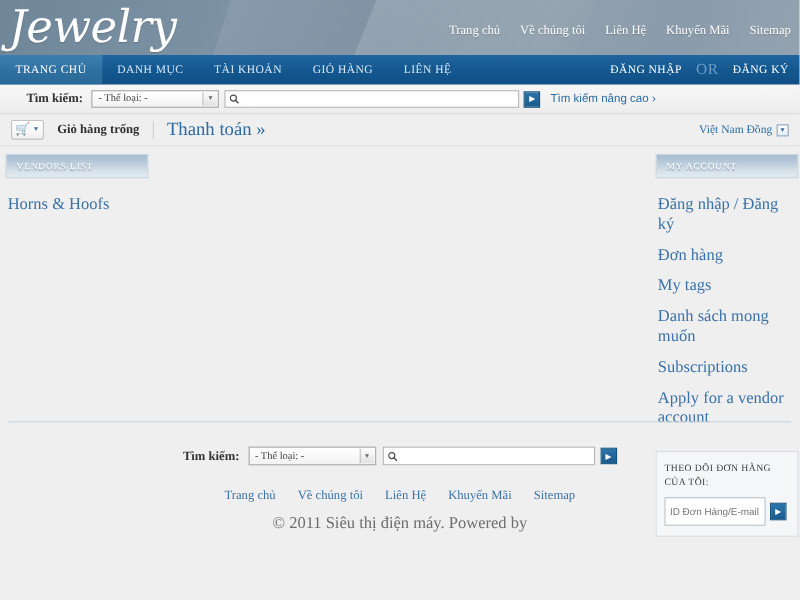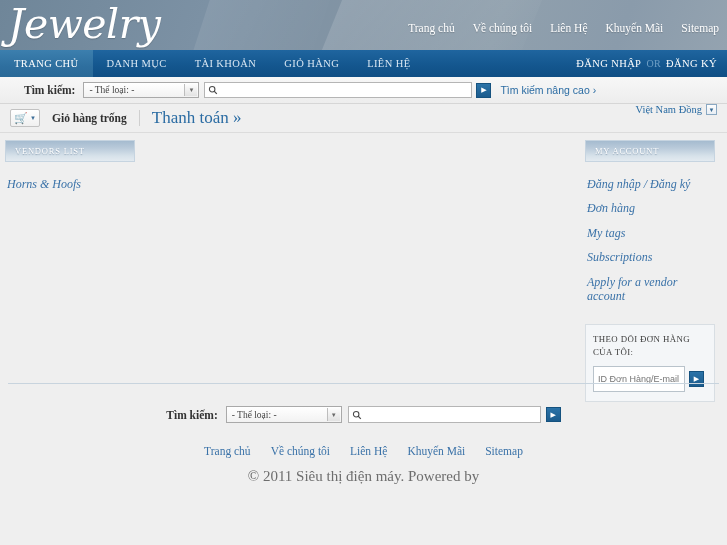--- a/index.html
+++ b/index.html
@@ -94,21 +94,21 @@
     height: 27px;
     display: flex; align-items: center;
     font-size: 10.5px;
     letter-spacing: 0.4px;
   }
   .authnav a {
     color: #ffffff; text-decoration: none; text-transform: uppercase;
     font-variant: small-caps;
   }
   .authnav .or {
-    color: #6e9ec4; margin: 0 5px; text-transform: uppercase; font-size: 10px;
+    color: #6e9ec4; margin: 0 13px; text-transform: uppercase; font-size: 14px;
   }
 
   
   .searchbar {
     position: relative;
     height: 27px;
     background: linear-gradient(180deg, #f7f7f7 0%, #ededed 100%);
     border-bottom: 1px solid #d6d6d6;
     display: flex; align-items: center;
     padding-left: 24px;
@@ -183,60 +183,59 @@
   }
   .cartbtn .cicon { font-size: 11px; color: #3a3a3a; line-height: 1; }
   .cartbtn .cdown { font-size: 6px; color: #3f6f99; }
   .cartempty {
     margin-left: 12px; font-size: 11.5px; font-weight: bold; color: #2f2f2f;
   }
   .vsep { margin: 0 12px; width: 1px; height: 16px; background: #cfcfcf; }
   .checkout { font-size: 17px; color: #2b6ca3; text-decoration: none; }
   .currency {
     position: absolute; right: 10px; top: 0; height: 29px;
-    display: flex; gap: 4px;
+    display: flex; align-items: center; gap: 4px;
     font-size: 10.5px; color: #2b6ca3;
   }
   .currency .cbox {
     width: 11px; height: 11px; border: 1px solid #8aa8c2;
     background: linear-gradient(180deg,#fdfdfd,#e8eef4);
     display: flex; align-items: center; justify-content: center;
     font-size: 6px; color: #3a6c96;
   }
 
   
   .content { position: relative; height: 240px; }
   .col {
     position: absolute; top: 7px;
   }
   .col-left { left: 5px; width: 130px; }
-  .col-right { right: 12px; width: 130px; }
+  .col-right { right: 1px; width: 130px; }
   .blockhead {
     height: 22px;
     background: linear-gradient(180deg,#a5bbcf 0%, #b9cada 35%, #d7e2ea 75%, #e3eaf0 100%);
     border: 1px solid #c6d4e0;
     color: #ffffff;
     font-size: 8.5px;
     letter-spacing: 0.8px;
     text-transform: uppercase;
     display: flex; align-items: center;
     padding-left: 9px;
     text-shadow: 0 1px 1px rgba(90,115,140,0.55);
     font-variant: small-caps;
     font-family: Liberation Serif, serif;
   }
   .blocklinks { padding-top: 10px; }
   .blocklinks a {
     display: block;
-    font-size: 12px;
+    font-size: 15px;
     color: #3a72a8;
     text-decoration: none;
     padding: 5px 0 5px 2px;
     line-height: 1.2;
-    font-style: italic;
   }
   .trackbox {
     margin-top: 16px;
     border: 1px solid #d8dee3;
     background: #f4f6f8;
     padding: 8px 7px 9px 7px;
   }
   .tracktitle {
     font-size: 8.8px; color: #3c3c3c; letter-spacing: 0.4px;
     text-transform: uppercase; line-height: 1.45; margin-bottom: 7px;
@@ -385,20 +384,21 @@
         <a href="#">Horns &amp; Hoofs</a>
       </div>
     </div>
 
     <div class="col col-right">
       <div class="blockhead">MY ACCOUNT</div>
       <div class="blocklinks">
         <a href="#">Đăng nhập / Đăng ký</a>
         <a href="#">Đơn hàng</a>
         <a href="#">My tags</a>
+        <a href="#">Danh sách mong muốn</a>
         <a href="#">Subscriptions</a>
         <a href="#">Apply for a vendor account</a>
       </div>
       <div class="trackbox">
         <div class="tracktitle">THEO DÕI ĐƠN HÀNG CỦA TÔI:</div>
         <div class="trackrow">
           <input class="trackinput" type="text" placeholder="ID Đơn Hàng/E-mail" style="">
           <div class="trackgo">▶</div>
         </div>
       </div>

